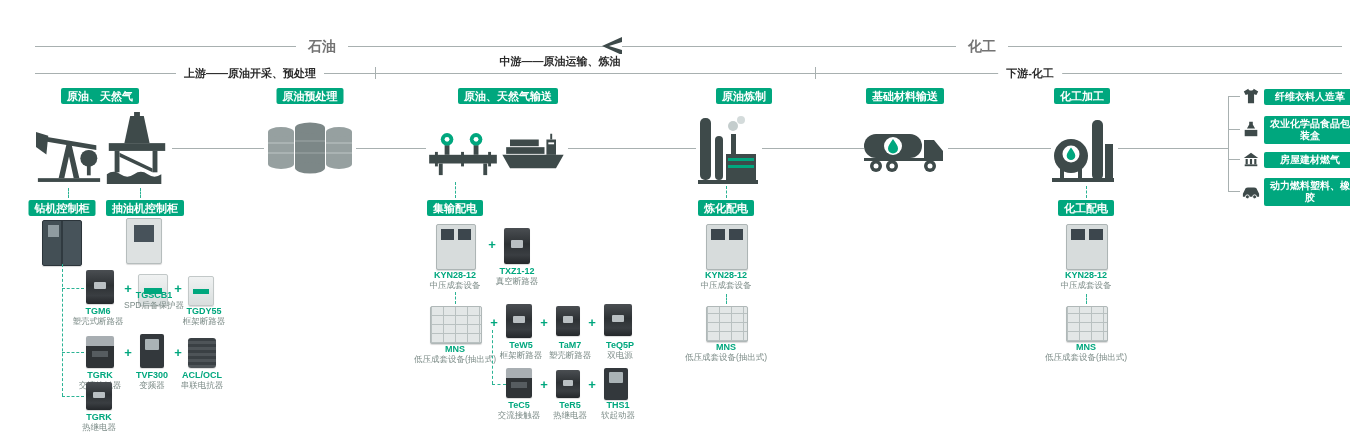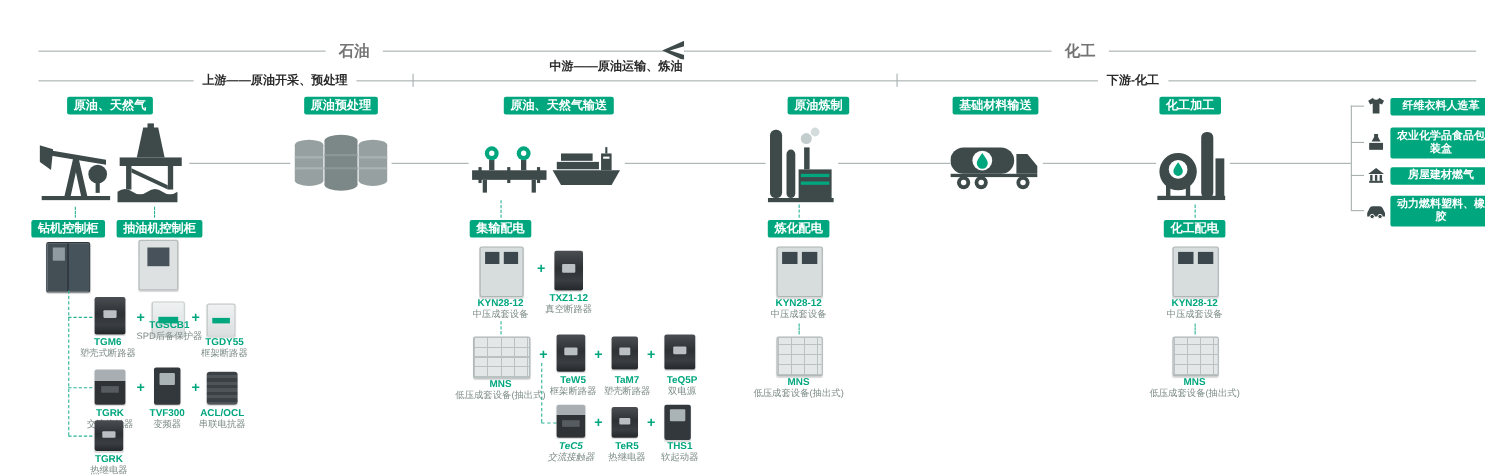--- a/index.html
+++ b/index.html
@@ -288,21 +288,21 @@
   </div>
   <div class="plus" style="left:592px;top:322px;">+</div>
   <div class="ph ph-dark" style="left:604px;top:304px;width:28px;height:32px;"></div>
   <div class="plabel" style="left:620px;top:340px;">
     <div class="pname">TeQ5P</div>
     <div class="pdesc">双电源</div>
   </div>
   <div class="dv" style="left:492px;top:330px;height:54px;"></div>
   <div class="dh" style="left:492px;top:384px;width:14px;"></div>
   <div class="ph ph-contactor" style="left:506px;top:368px;width:26px;height:30px;"></div>
-  <div class="plabel" style="left:519px;top:400px;font-style:italic;">
+  <div class="plabel" style="left:519px;top:400px;">
     <div class="pname">TeC5</div>
     <div class="pdesc">交流接触器</div>
   </div>
   <div class="plus" style="left:544px;top:384px;">+</div>
   <div class="ph ph-dark" style="left:556px;top:370px;width:24px;height:28px;"></div>
   <div class="plabel" style="left:570px;top:400px;">
     <div class="pname">TeR5</div>
     <div class="pdesc">热继电器</div>
   </div>
   <div class="plus" style="left:592px;top:384px;">+</div>

